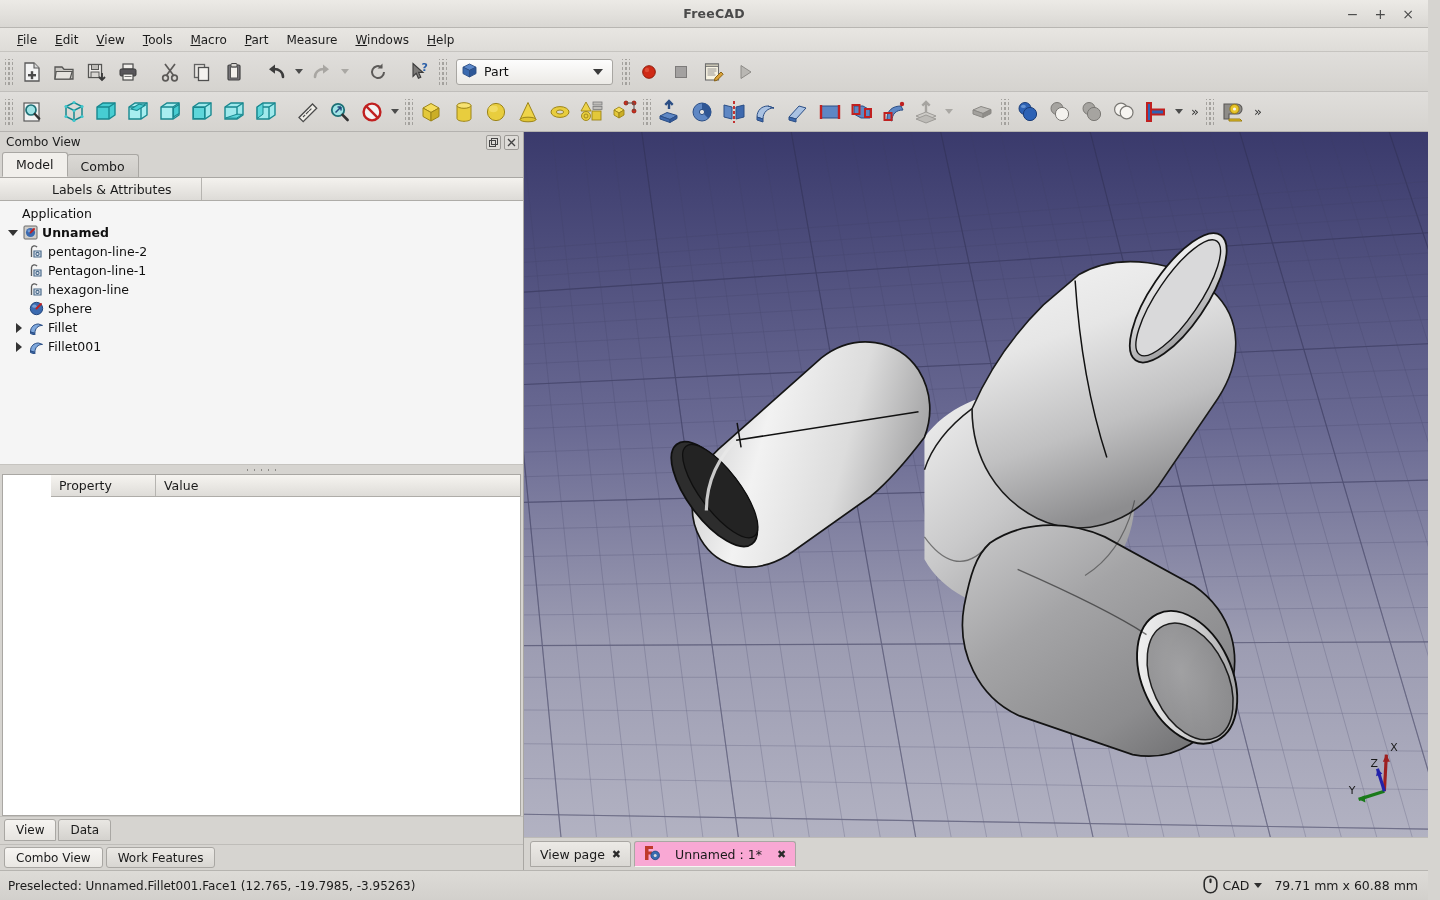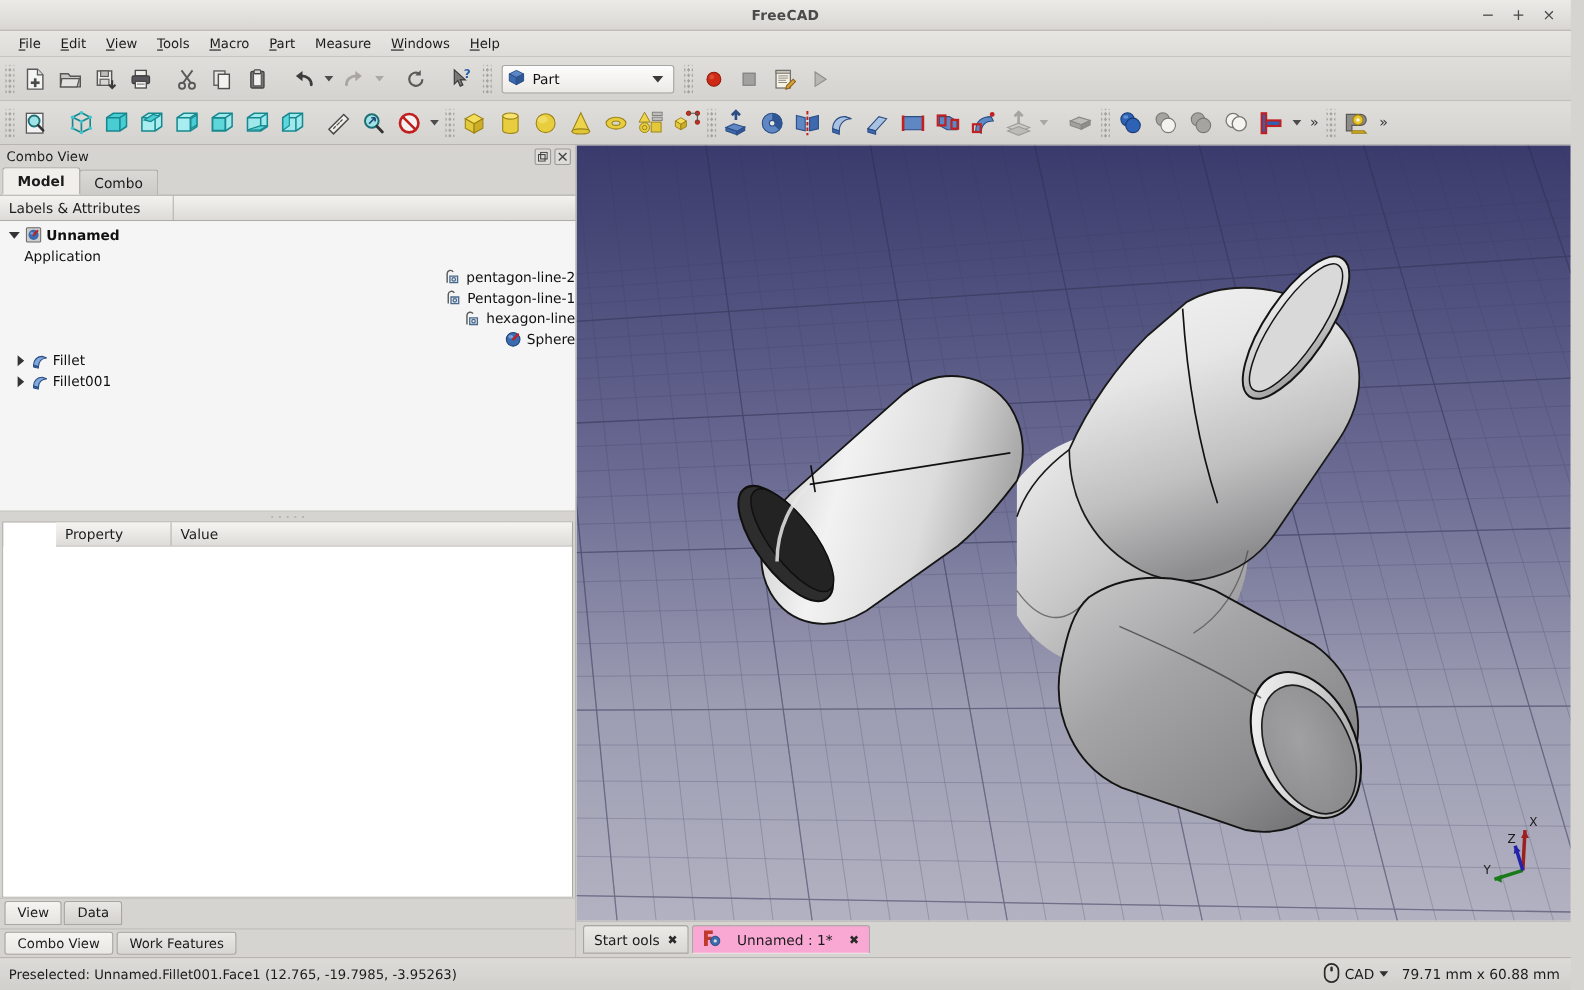--- a/index.html
+++ b/index.html
@@ -116,27 +116,27 @@
     border-bottom: 1px solid #a9a7a3; }
   .tab {
     height: 23px; padding: 0 13px; display: flex; align-items: center;
     font-size: 12.5px; color: #1a1a1a; cursor: default;
     background: linear-gradient(to bottom,#dbd9d5,#cdcbc7);
     border: 1px solid #a9a7a3; border-bottom: none;
     border-radius: 3px 3px 0 0; margin-right: -1px;
   }
   .tab.active {
     background: #f1efeb; height: 25px;
-    border-bottom: 1px solid #f1efeb; position: relative; z-index: 2; font-weight: bold;
+    border-bottom: 1px solid #f1efeb; position: relative; z-index: 2;
   }
 
   
   .tree-head { height: 23px; flex: 0 0 23px; display: flex;
     background: linear-gradient(to bottom,#f4f2ee,#dddbd7);
-    border-bottom: 1px solid #aeaca8; }
+    border-bottom: 1px solid #aeaca8; padding-left: 44px; }
   .tree-head .th {
     display: flex; align-items: center; padding: 0 8px; font-size: 12.5px;
     color: #1b1b1b; border-right: 1px solid #b6b4b0; cursor: default;
   }
   .tree-head .th.c1 { width: 158px; }
   .tree-head .th.c2 { flex: 1; border-right: none; }
 
   
   .tree {
     flex: 0 0 263px; background: #f5f5f5; overflow: hidden;
@@ -158,21 +158,21 @@
   }
   .twist.right::after {
     content: ""; border-top: 5px solid transparent; border-bottom: 5px solid transparent;
     border-left: 6px solid #343434;
   }
   .ticon { width: 20px; flex: 0 0 20px; display: flex; align-items: center;
     justify-content: center; }
   .ticon svg { display: block; }
   .tlabel { padding-left: 2px; }
   .ind1 { padding-left: 6px; }
-  .ind2 { padding-left: 26px; justify-content: flex-end; }
+  .ind2 { padding-left: 26px; }
   .ind2b { padding-left: 12px; }
 
   
   .splitter {
     height: 10px; flex: 0 0 10px; background: #d6d4d0;
     display: flex; align-items: center; justify-content: center; cursor: row-resize;
     border-top: 1px solid #c6c4c0;
   }
   .splitter .dots {
     width: 36px; height: 3px;
@@ -722,36 +722,36 @@
         </div>
       </div>
 
       <div class="tree-head">
         <div class="th c1">Labels &amp; Attributes</div>
         <div class="th c2"></div>
       </div>
 
       <div class="tree">
 
+        <div class="trow">
+          <span class="twist"></span>
+          <span class="tlabel">Application</span>
+        </div>
+
         <div class="trow bold ind1">
           <span class="twist down"></span>
           <span class="ticon">
             <svg width="15" height="15" viewBox="0 0 15 15">
               <rect x="1" y="1" width="13" height="13" rx="1" fill="#cfcdc9" stroke="#6a6a6a" stroke-width="1"></rect>
               <circle cx="7.5" cy="7.5" r="4.6" fill="#3a6ab0"></circle>
               <path d="M7.5 7.5L11 4" stroke="#c02020" stroke-width="2" stroke-linecap="round"></path>
               <circle cx="6" cy="6" r="1.4" fill="#7fa8dc" opacity=".8"></circle>
             </svg>
           </span>
           <span class="tlabel">Unnamed</span>
-        </div>
-
-        <div class="trow">
-          <span class="twist"></span>
-          <span class="tlabel">Application</span>
         </div>
 
         <div class="trow ind2">
           <span class="ticon">
             <svg width="15" height="15" viewBox="0 0 15 15">
               <path d="M2.5 13V4.5A3 3 0 0 1 8 3.2" fill="none" stroke="#5a5a5a" stroke-width="1.3"></path>
               <path d="M5 7h7v6H5z" fill="#dfe6ef" stroke="#4a6a8a" stroke-width="1.2"></path>
               <circle cx="8.5" cy="10" r="1.6" fill="none" stroke="#4a6a8a" stroke-width="1.1"></circle>
             </svg>
           </span>
@@ -1049,21 +1049,21 @@
 
             <path d="M0 0 L-7 -22" stroke="#2222aa" stroke-width="3.2"></path>
             <path d="M-7 -22 l-1.4 7.4 l6.4 -2.6 z" fill="#2222aa"></path>
             <text x="-14" y="-24" font-size="11" fill="#1a1a1a" font-family="DejaVu Sans">Z</text>
           </g>
         </svg>
       </div>
 
       <div class="doctabs">
         <div class="doctab">
-          <span>Start ools</span>
+          <span>View page</span>
           <span class="tabclose">✖</span>
         </div>
         <div class="doctab active">
           <span>
             <svg width="16" height="16" viewBox="0 0 16 16">
               <path d="M1 1h8v3H4.5v2.5H8v3H4.5V15H1z" fill="#c0392b"></path>
               <circle cx="11.2" cy="10.4" r="4.3" fill="#3a6ab0" stroke="#24467c" stroke-width=".8"></circle>
               <circle cx="11.2" cy="10.4" r="1.5" fill="#dcdcdc"></circle>
             </svg>
           </span>

